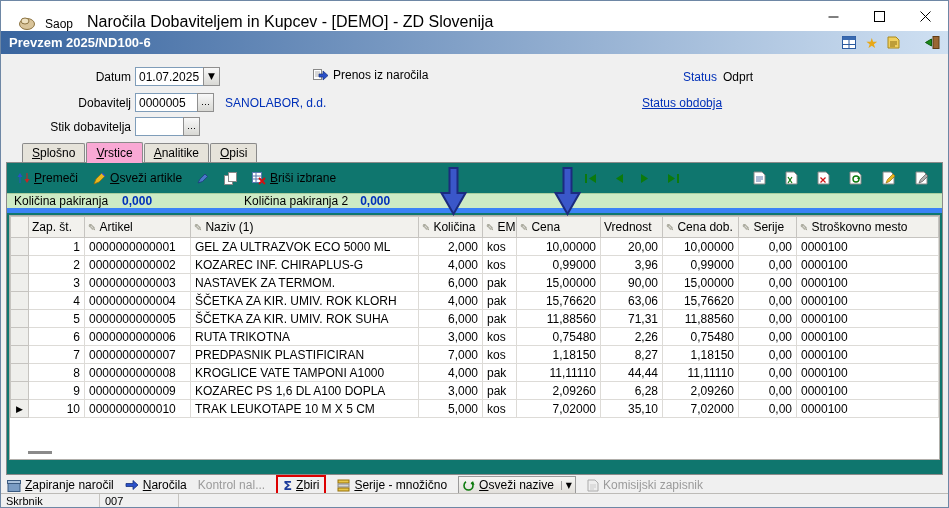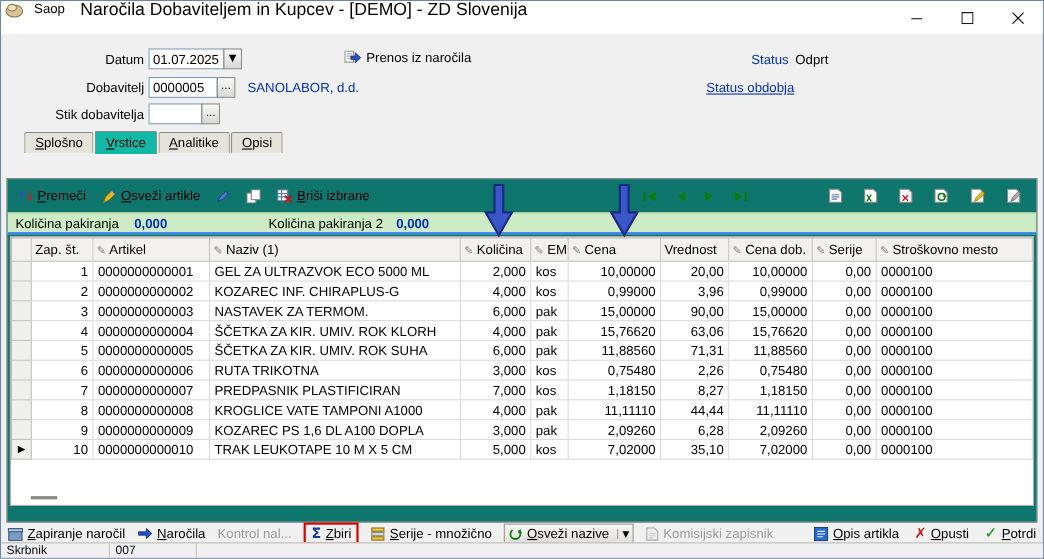--- a/index.html
+++ b/index.html
@@ -3,21 +3,21 @@
 <meta charset="utf-8">
 <style>
   * { box-sizing: border-box; margin: 0; padding: 0; }
   html,body { background:#8b8b8b; }
   body { font-family:"Liberation Sans", sans-serif; }
   .window {
     position:relative; width:949px; height:508px; background:#f0f0f0;
     border:1px solid #6e87a5; overflow:hidden; font-size:12px; color:#000;
   }
   
-  .titlebar { height:30px; background:#ffffff; display:flex; align-items:flex-start; padding-left:3px; }
+  .titlebar { height:30px; background:#ffffff; display:flex; align-items:flex-end; padding-left:17px; }
   .app-icon { width:18px; height:16px; display:block; }
   .tb-app { margin-left:9px; font-size:12px; }
   .tb-title { margin-left:14px; font-size:16px; }
   .win-controls { margin-left:auto; display:flex; height:100%; }
   .win-btn { width:46px; height:100%; display:flex; align-items:center; justify-content:center; }
   
   .appheader {
     height:23px; display:flex; align-items:center; padding:0 8px;
     background:linear-gradient(to right, var(--hdr-start,#39659f), var(--hdr-end,#cfe0f2));
     color:#fff; font-weight:bold; font-size:13px;
@@ -35,31 +35,31 @@
     width:17px; height:19px; border:1px solid #8f8f8f; background:linear-gradient(#f8f8f8,#d8d8d4);
     display:flex; align-items:center; justify-content:center; font-size:9px; line-height:1; margin-left:-1px;
   }
   .prenos { position:absolute; left:312px; top:14px; display:flex; align-items:center; gap:5px;justify-content:flex-end; }
   
   .tabstrip { height:21px; display:flex; align-items:flex-end; padding-left:21px; position:relative; z-index:2; }
   .tab {
     height:19px; padding:2px 9px 0; margin-right:1px; background:#e6e3da;
     border:1px solid #8a8a8a; border-bottom:none; border-radius:2px 2px 0 0; cursor:default;
   }
-  .tab.active { background:#14b8a6; height:21px; margin-bottom:-1px; padding-top:3px; }
+  .tab.active { background:#f9a8d4; height:21px; margin-bottom:-1px; padding-top:3px; }
   .accel { display:inline-block; }
   .accel::first-letter { text-decoration:underline; }
   
   .panel { position:absolute; left:5px; right:5px; top:161px; height:313px; border:1px solid #8a8a8a; background:#0f766e; }
   .gtoolbar { height:30px; display:flex; align-items:center; padding:0 4px; gap:3px; }
   .tbtn { display:flex; align-items:center; gap:4px; padding:2px 5px; border:1px solid transparent; }
   .nav-group { margin-left:auto; display:flex; gap:4px; }
   .doc-group { margin-left:58px; display:flex; gap:7px; padding-right:3px; }
   .greenbar {
-    height:20px; background:var(--green-bar,#cdebc5); border-top:1px solid #a8cfa0; border-bottom:2px solid #3b82f6;
+    height:20px; background:var(--green-bar,#cdebc5); border-top:1px solid #a8cfa0; border-bottom:5px solid #3b82f6;
     display:flex; align-items:center;
   }
   .greenbar .l1 { margin-left:7px; }
   .greenbar .v { color:var(--value-blue,#0030b8); font-weight:bold; }
   .greenbar .v1 { margin-left:14px; }
   .greenbar .l2 { margin-left:92px; }
   .greenbar .v2 { margin-left:12px; }
   
   .gridwrap { position:absolute; top:52px; left:2px; right:2px; bottom:14px; background:#fff; border:1px solid #b0aeaa; overflow:hidden; }
   table.grid { border-collapse:collapse; table-layout:fixed; width:100%; font-size:12px; }
@@ -118,20 +118,39 @@
           </svg>
       </div>
       <div class="win-btn">
         <svg width="11" height="11">
             <path d="M0.5 0.5l10 10M10.5 0.5l-10 10" stroke="#000"></path>
           </svg>
       </div>
     </div>
   </div>
 
+  <div class="appheader">
+    <span>Prevzem 2025/ND100-6</span>
+    <div class="hdr-icons">
+      <svg width="14" height="13" viewBox="0 0 14 13">
+        <rect x="0.5" y="0.5" width="13" height="12" fill="#fff" stroke="#2a5aa0"></rect>
+        <rect x="0.5" y="0.5" width="13" height="3.5" fill="#3a6ab0"></rect>
+        <path d="M7 4v9M0.5 8.5h13" stroke="#2a5aa0"></path>
+      </svg>
+      <span class="star">★</span>
+      <svg width="13" height="13" viewBox="0 0 13 13">
+        <path d="M1 1h8l3 3v8H1z" fill="#f0d060" stroke="#a8881a"></path>
+        <path d="M3 6h7M3 8h7M3 10h5" stroke="#8a6a10"></path>
+      </svg>
+      <svg class="hdr-exit" width="15" height="13" viewBox="0 0 15 13">
+        <rect x="8" y="0.5" width="6" height="12" fill="#9a6632" stroke="#5f3c12"></rect>
+        <path d="M0.5 6.5L6.5 3v7z" fill="#1a8a1a" stroke="#0c5c0c"></path>
+      </svg>
+    </div>
+  </div>
 
   <div class="form">
     <span class="lbl" style="left:60px;width:70px;top:16px;">Datum</span>
     <div class="field" style="left:134px;top:13px;justify-content:flex-end;">
       <input class="txt-input" style="width: 69px;" readonly="" value="01.07.2025">
       <span class="mini-btn">
           <span class="glyph">▼</span>
         </span>
     </div>
 
@@ -505,37 +524,20 @@
       <span class="dd-arrow">▼</span>
     </div>
     <div class="fbtn disabled">
       <svg width="12" height="13" viewBox="0 0 12 13">
           <path d="M1 1h7l3 3v8H1z" fill="#eee" stroke="#aaa"></path>
           <path d="M3 6h6M3 8h6M3 10h4" stroke="#ccc"></path>
         </svg>
       <span>Komisijski zapisnik</span>
     </div>
 
-    <div class="right-cluster">
-      <div class="fbtn">
-        <svg width="13" height="13" viewBox="0 0 13 13">
-            <rect x="0.5" y="0.5" width="12" height="12" fill="#2a6ac8" stroke="#16407e"></rect>
-            <path d="M3 4h7M3 6.5h7M3 9h5" stroke="#fff"></path>
-          </svg>
-        <span class="accel">Opis artikla</span>
-      </div>
-      <div class="fbtn">
-        <span class="glyph redx">✗</span>
-        <span class="accel">Opusti</span>
-      </div>
-      <div class="fbtn">
-        <span class="glyph greenck">✓</span>
-        <span class="accel">Potrdi</span>
-      </div>
-    </div>
   </div>
 
   <div class="statusbar">
     <div class="sb-cell sb-user">Skrbnik</div>
     <div class="sb-cell sb-code">007</div>
     <div class="sb-cell sb-rest"></div>
   </div>
 
 </div>
 

